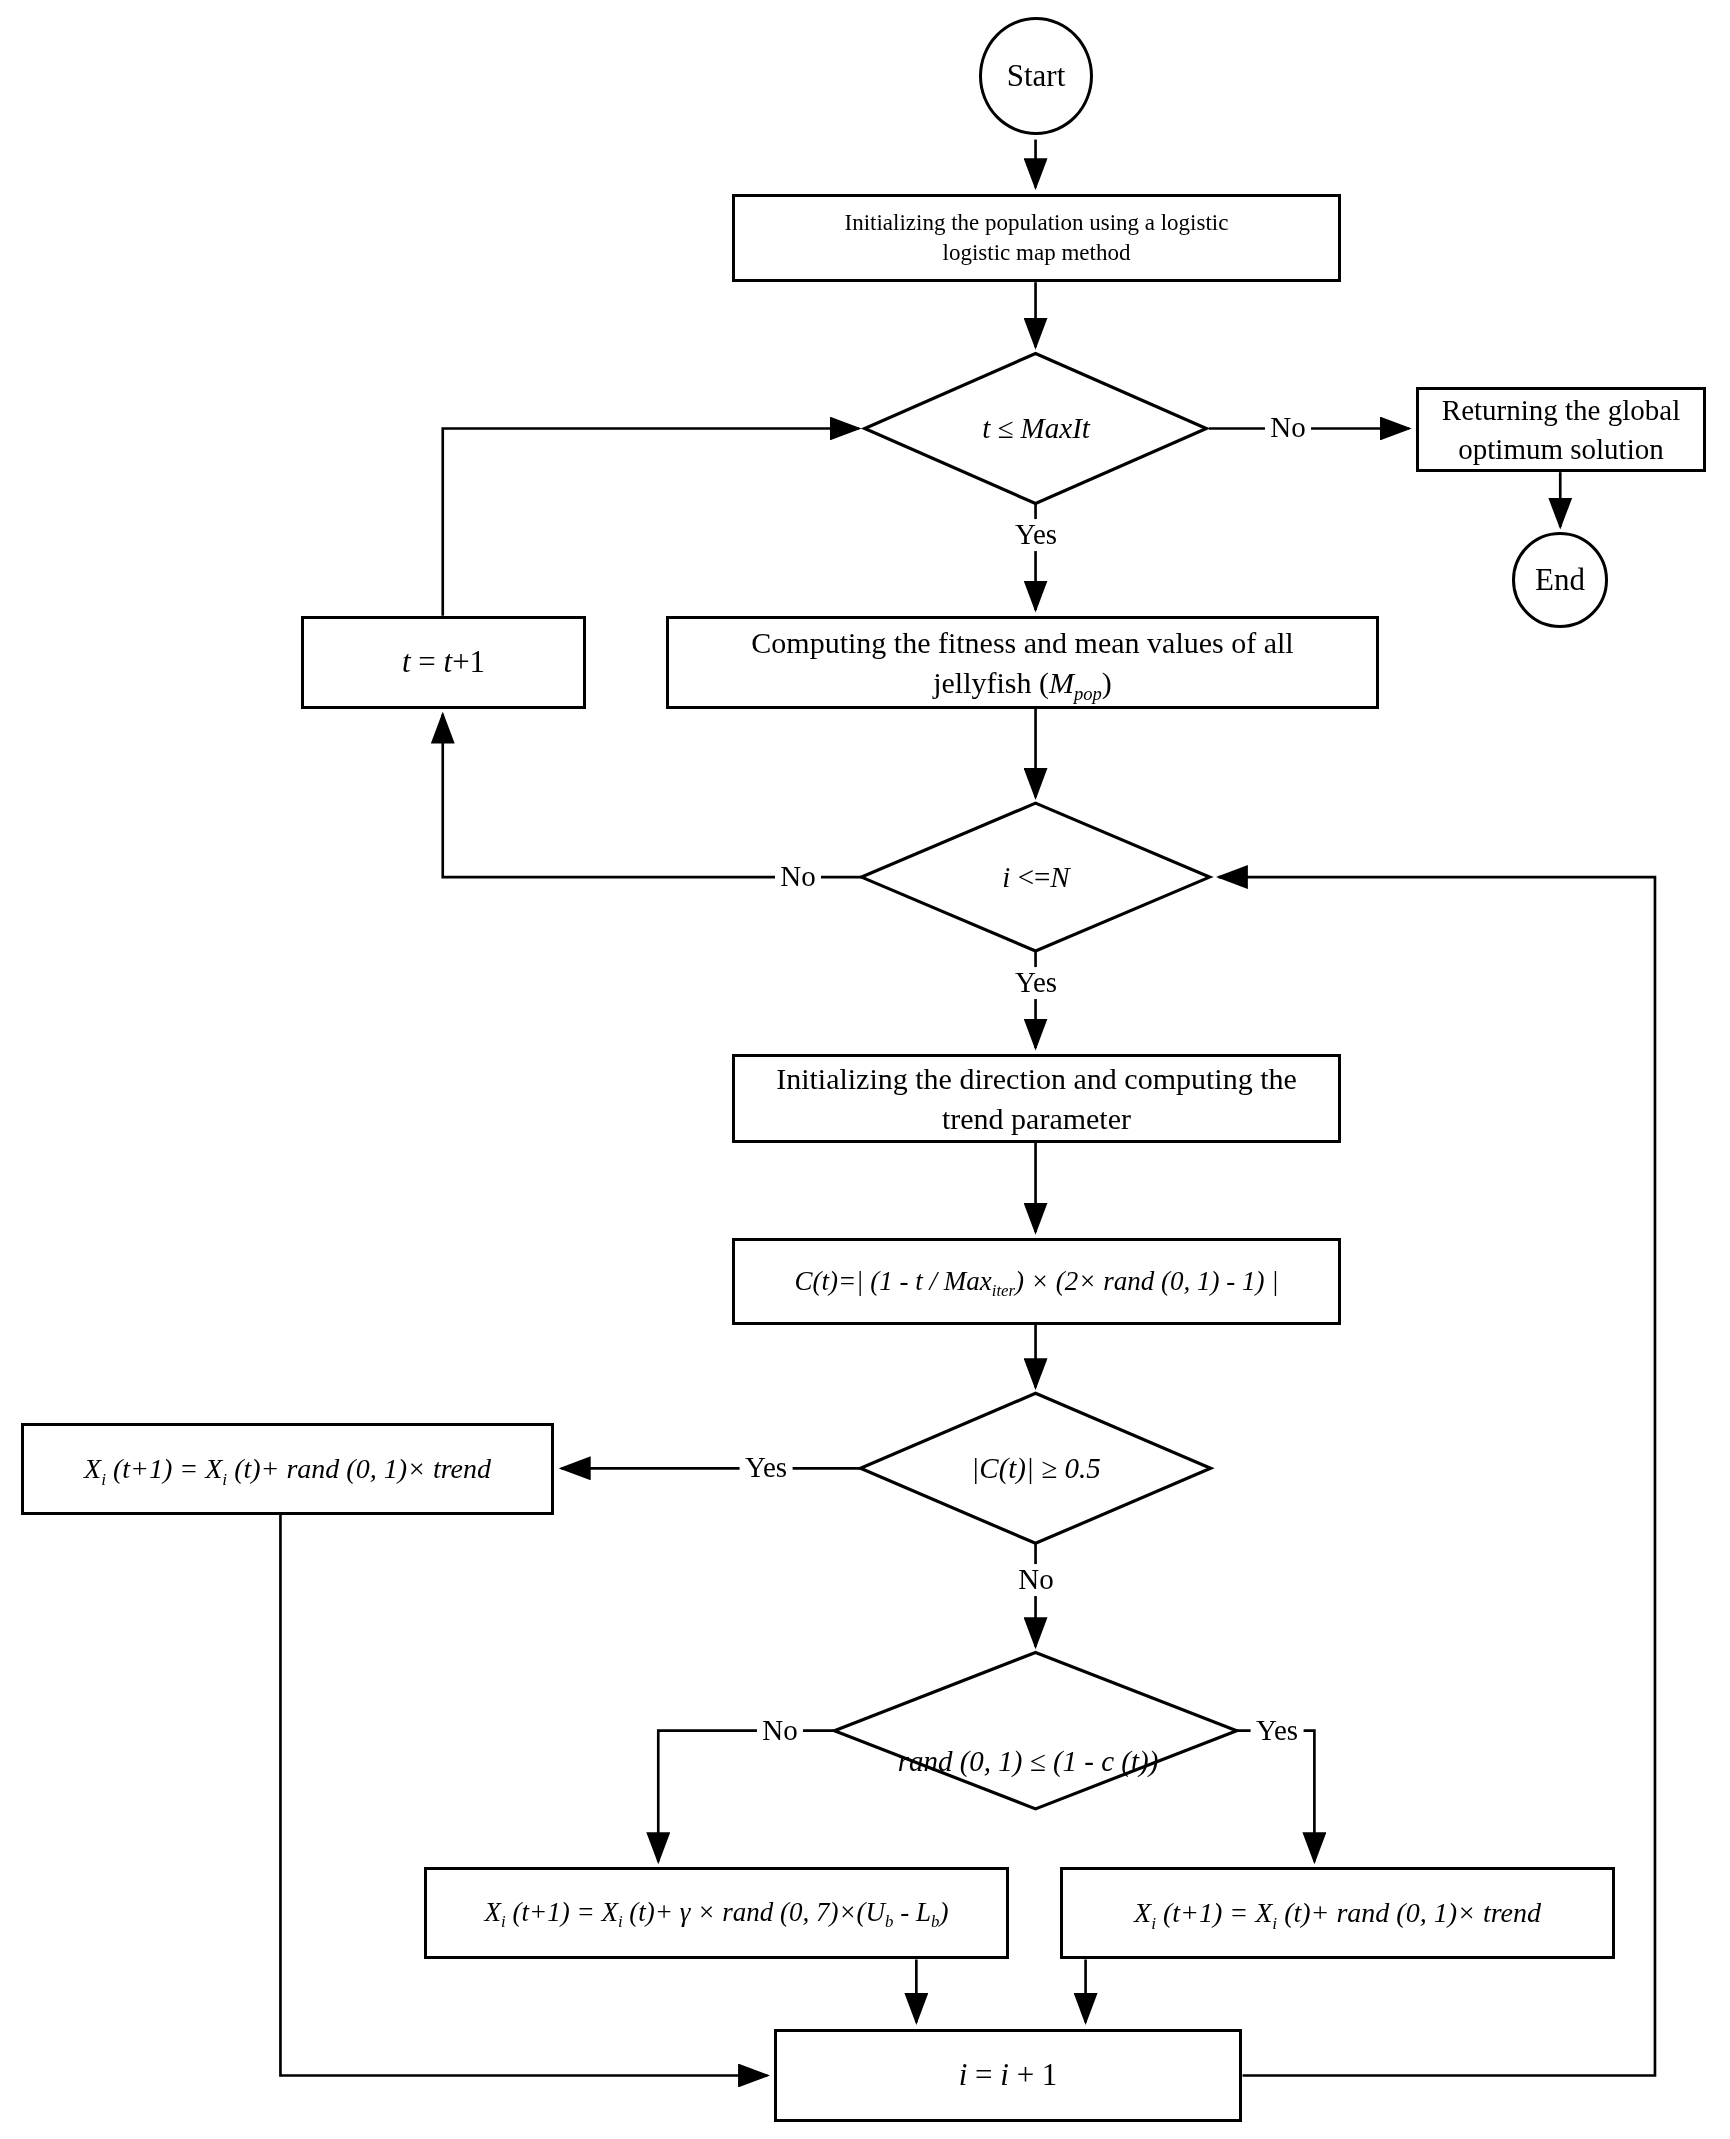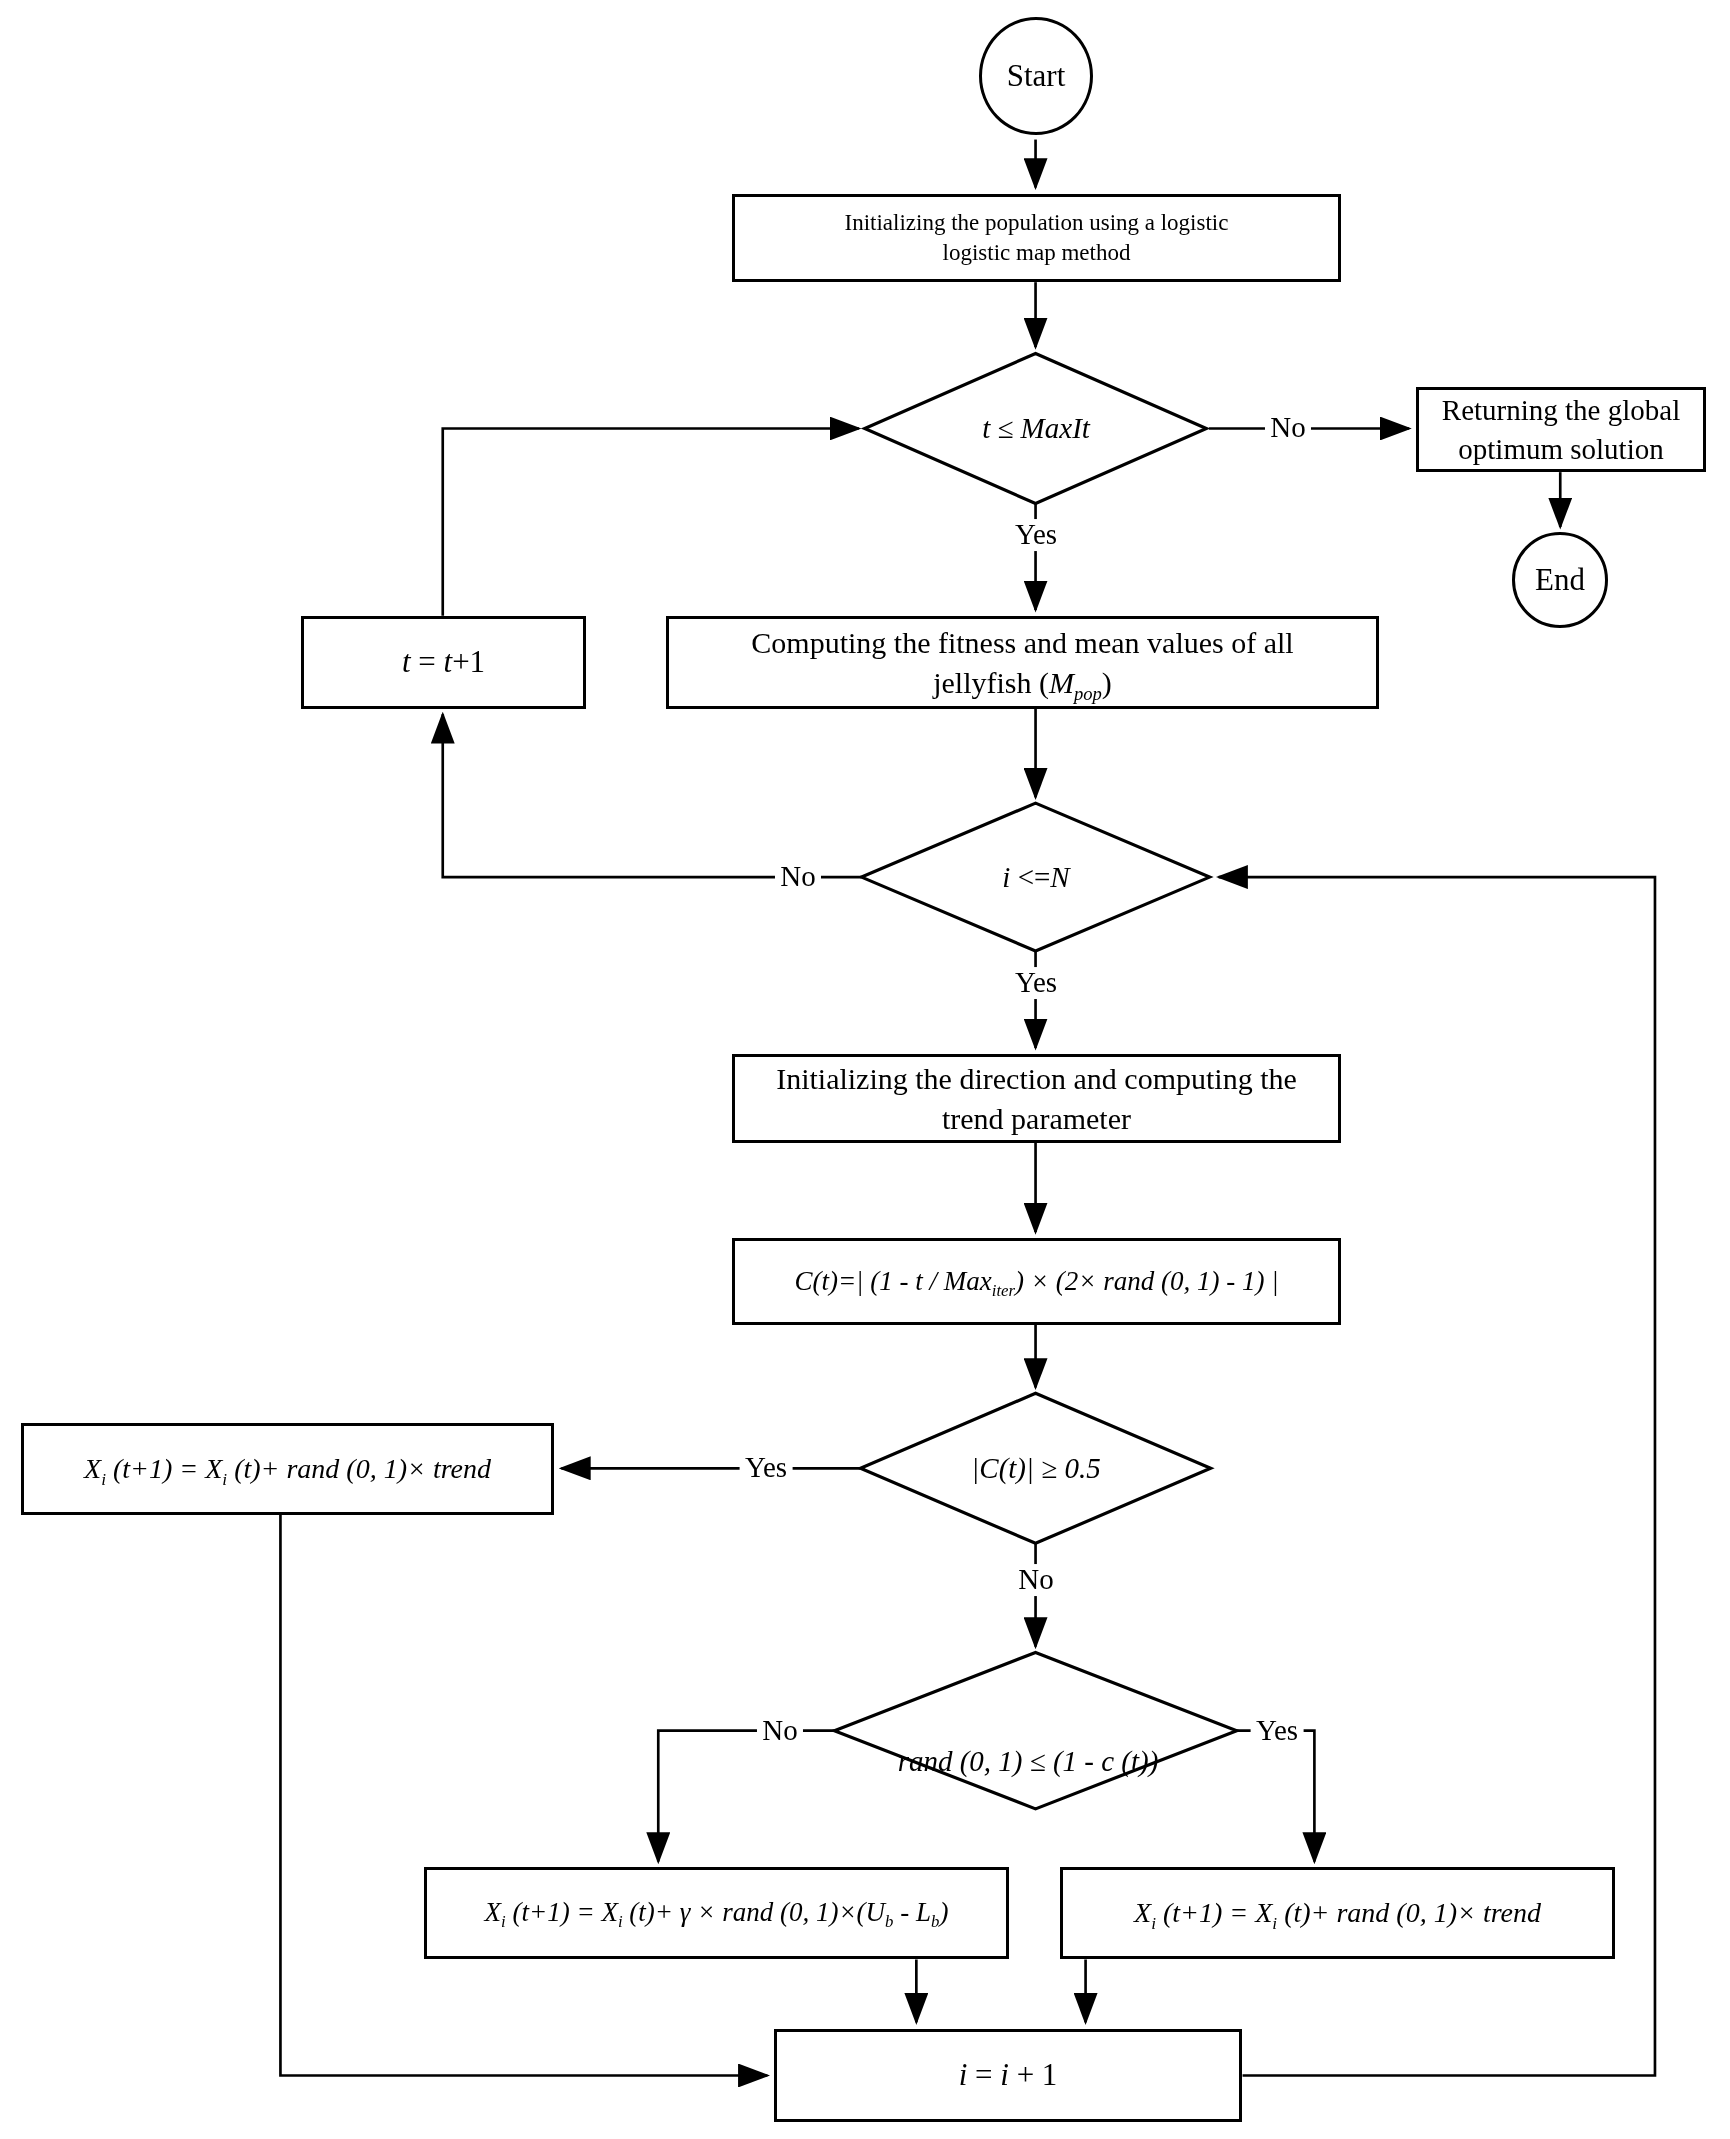--- a/index.html
+++ b/index.html
@@ -124,21 +124,21 @@
   <div class="node" style="left:732px; top:1054px; width:609px; height:89px; font-size:30px;">
     <span><span>Initializing the direction and computing the</span><br><span>trend parameter</span></span>
   </div>
   <div class="node" style="left:732px; top:1238px; width:609px; height:87px; font-size:27px;">
     <span><span class="it">C(t)=| (1 - t / Max</span><sub class="it">iter</sub><span class="it">) × (2× rand (0, 1) - 1) |</span></span>
   </div>
   <div class="node" style="left:21px; top:1423px; width:533px; height:92px; font-size:28px;">
     <span><span class="it">X</span><sub class="it">i</sub><span class="it"> (t+1) = X</span><sub class="it">i</sub><span class="it"> (t)+ rand (0, 1)× trend</span></span>
   </div>
   <div class="node" style="left:424px; top:1867px; width:585px; height:92px; font-size:27px;">
-    <span><span class="it">X</span><sub class="it">i</sub><span class="it"> (t+1) = X</span><sub class="it">i</sub><span class="it"> (t)+ γ × rand (0, 1)×(U</span><sub class="it">b</sub><span class="it"> - L</span><sub class="it">b</sub><span class="it">)</span></span>
+    <span><span class="it">X</span><sub class="it">i</sub><span class="it"> (t+1) = X</span><sub class="it">i</sub><span class="it"> (t)+ γ × rand (0, 7)×(U</span><sub class="it">b</sub><span class="it"> - L</span><sub class="it">b</sub><span class="it">)</span></span>
   </div>
   <div class="node" style="left:1060px; top:1867px; width:555px; height:92px; font-size:28px;">
     <span><span class="it">X</span><sub class="it">i</sub><span class="it"> (t+1) = X</span><sub class="it">i</sub><span class="it"> (t)+ rand (0, 1)× trend</span></span>
   </div>
   <div class="node" style="left:774px; top:2029px; width:468px; height:93px; font-size:31px;">
     <span><span class="it">i</span><span> = </span><span class="it">i</span><span> + 1</span></span>
   </div>
 
   <div class="dlabel it" style="left:1036px; top:428px; font-size:29px;">t ≤ MaxIt</div>
   <div class="dlabel" style="left:1036px; top:877px; font-size:29px;"><span class="it">i </span><span>&lt;=</span><span class="it">N</span></div>

